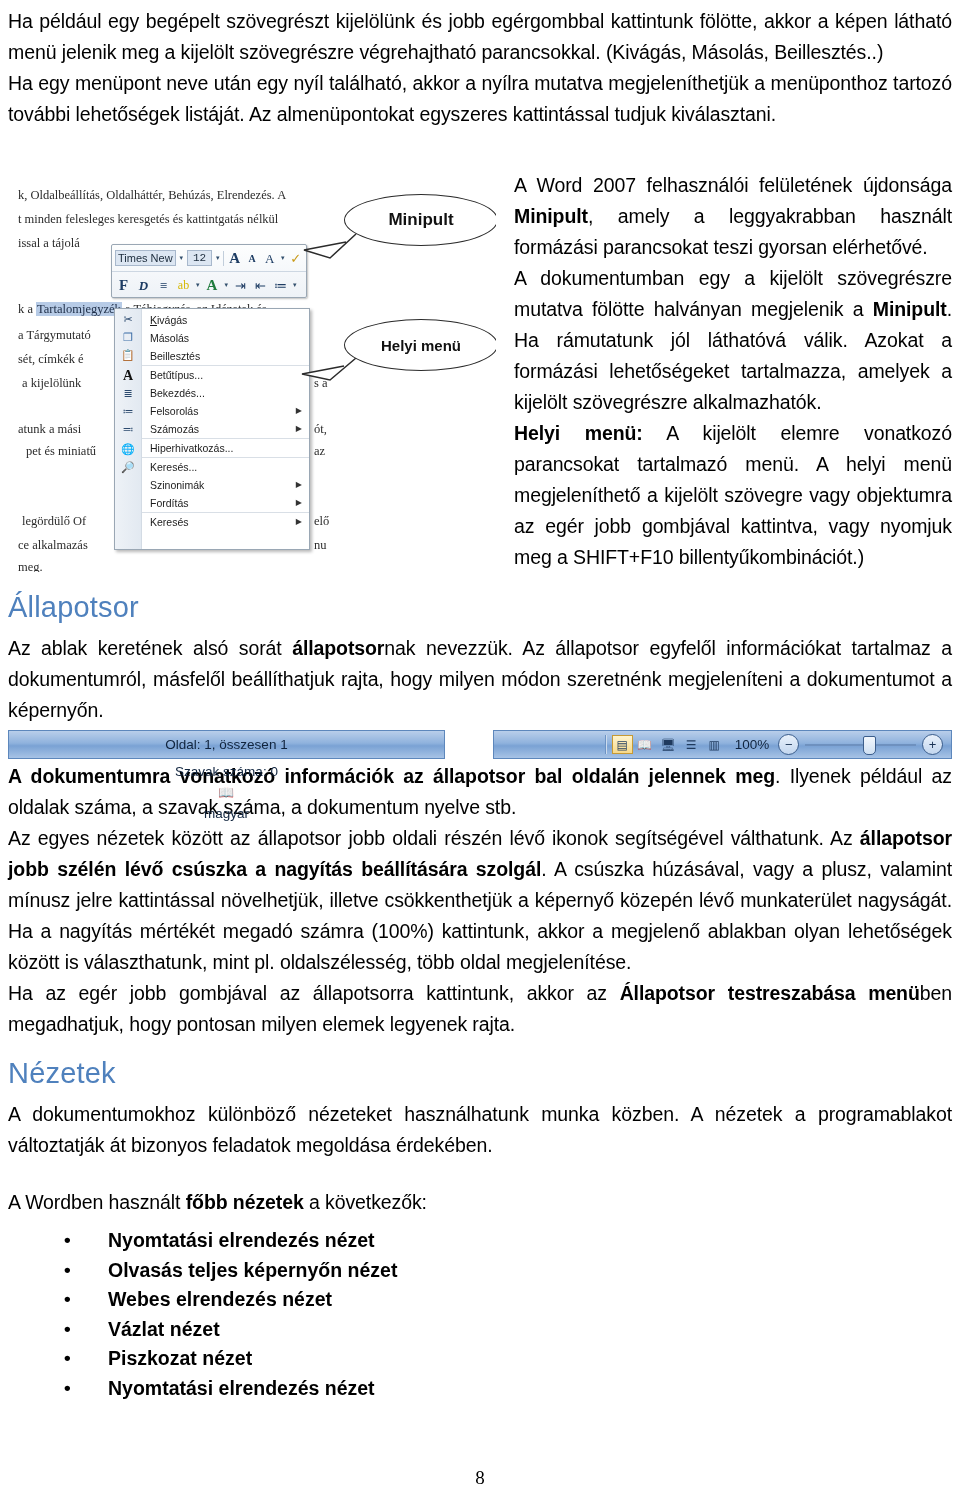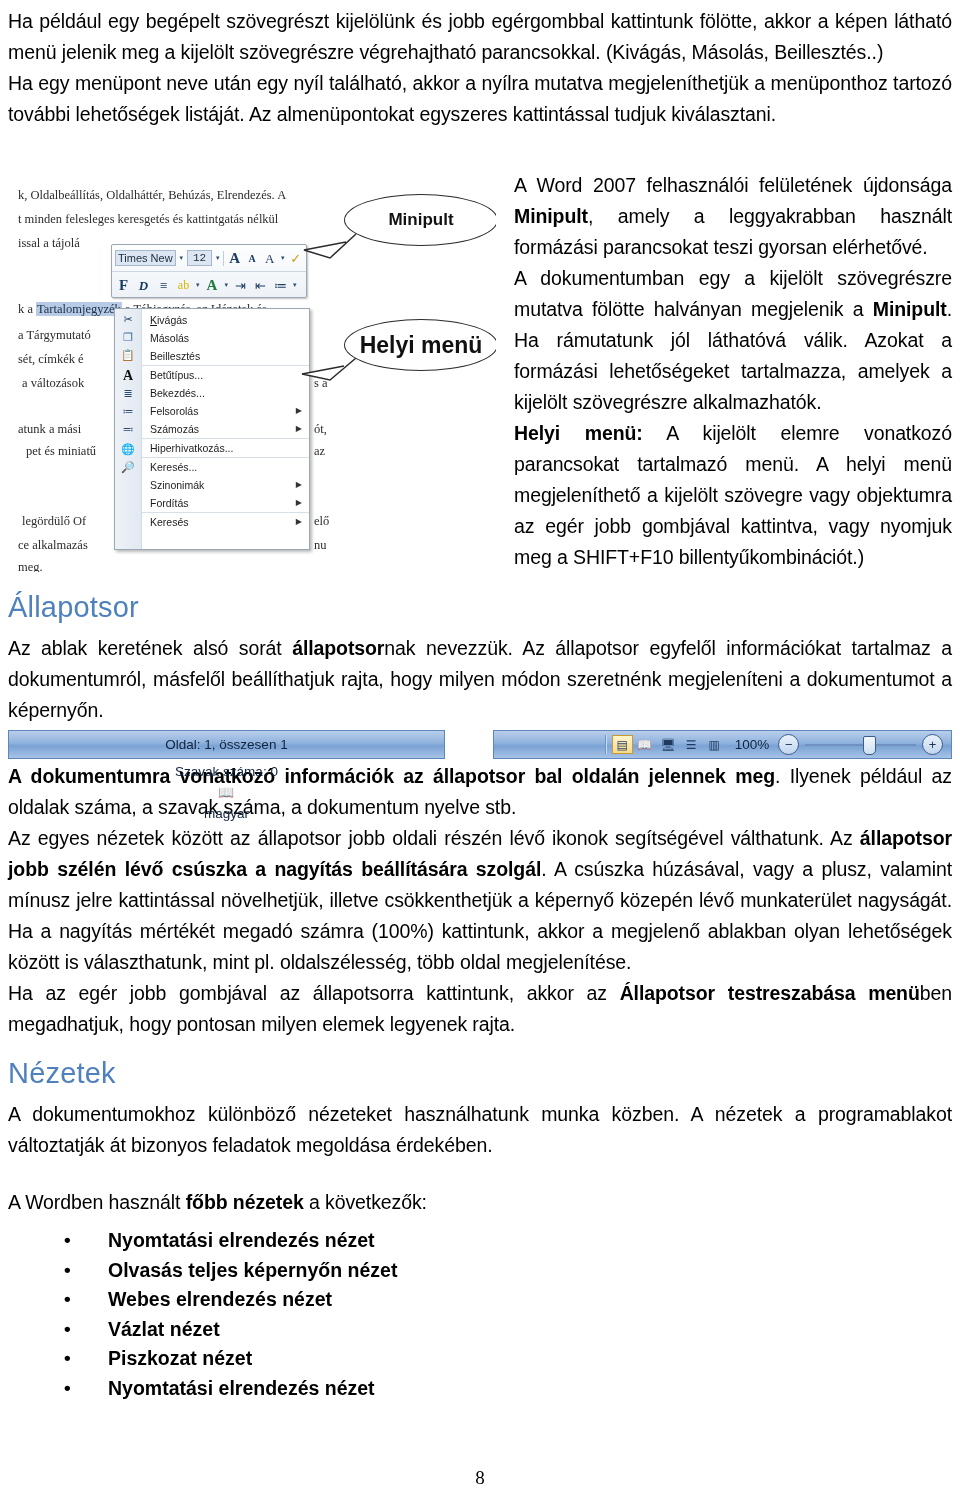--- a/index.html
+++ b/index.html
@@ -209,21 +209,21 @@
     border-radius: 50%;
     background: #ffffff;
     display: flex;
     align-items: center;
     justify-content: center;
     font-family: "Liberation Sans", sans-serif;
     font-weight: bold;
     color: #111;
   }
   .callout.c1 { left: 330px; top: 12px; width: 152px; height: 50px; font-size: 17px; }
-  .callout.c2 { left: 330px; top: 137px; width: 152px; height: 50px; font-size: 23px; }
+  .callout.c2 { left: 330px; top: 137px; width: 152px; height: 50px; font-size: 15px; }
 
   
   .statusbar {
     position: relative;
     width: 100%;
     height: 29px;
     margin: 4px 0 2px 0;
   }
   .sb-left {
     position: absolute;
@@ -355,21 +355,21 @@
         <div class="shot-bg-line" style="left:4px; top:6px;">k, Oldalbeállítás, Oldalháttér, Behúzás, Elrendezés. A</div>
         <div class="shot-bg-line" style="left:4px; top:30px;">t minden felesleges keresgetés és kattintgatás nélkül</div>
         <div class="shot-bg-line" style="left:4px; top:54px;">issal a tájolá</div>
 
         <div class="shot-bg-line" style="left:4px; top:120px;">
           <span>k a </span><span class="sel-hl">Tartalomjegyzék</span><span> a Tábjegyzés, az Idézetek és</span>
         </div>
 
         <div class="shot-bg-line" style="left:4px; top:146px;">a Tárgymutató</div>
         <div class="shot-bg-line" style="left:4px; top:170px;">sét, címkék é</div>
-        <div class="shot-bg-line" style="left:8px; top:194px;">a változások</div>
+        <div class="shot-bg-line" style="left:8px; top:194px;">a kijelölünk</div>
         <div class="shot-bg-line" style="left:300px; top:194px;">s a</div>
 
         <div class="shot-bg-line" style="left:4px; top:240px;">atunk a mási</div>
         <div class="shot-bg-line" style="left:300px; top:240px;">ót,</div>
         <div class="shot-bg-line" style="left:12px; top:262px;">pet és miniatű</div>
         <div class="shot-bg-line" style="left:300px; top:262px;">az</div>
 
         <div class="shot-bg-line" style="left:8px; top:332px;">legördülő Of</div>
         <div class="shot-bg-line" style="left:300px; top:332px;">elő</div>
         <div class="shot-bg-line" style="left:4px; top:356px;">ce alkalmazás</div>

